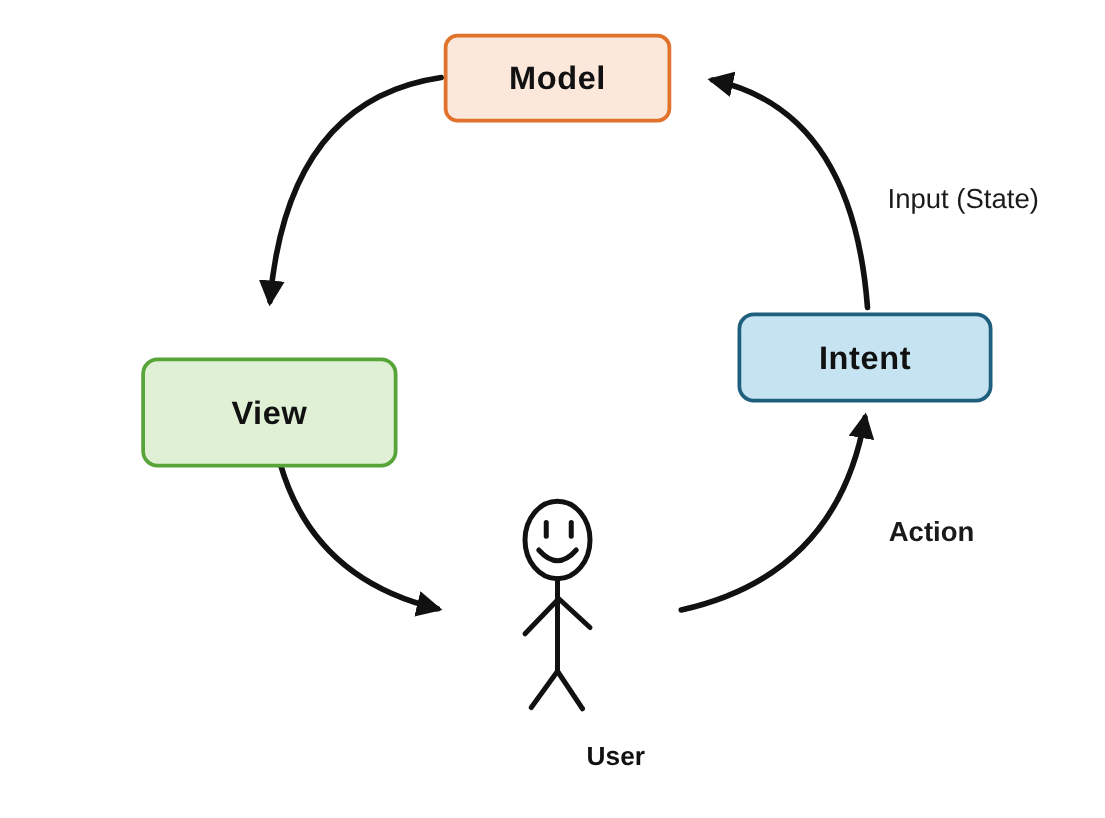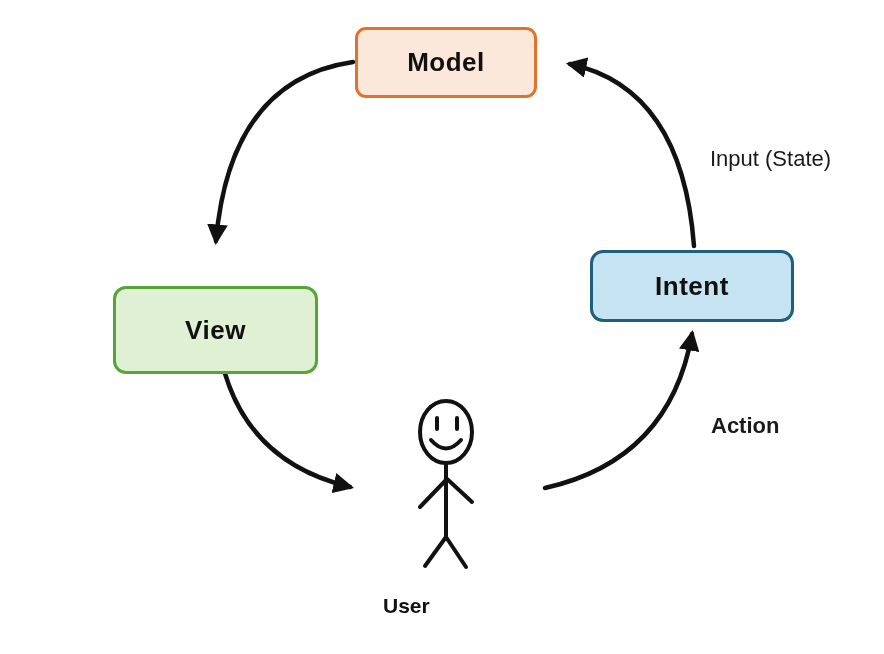--- a/index.html
+++ b/index.html
@@ -37,21 +37,21 @@
     color: var(--label, #1a1a1a);
     white-space: nowrap;
   }
   .lbl-update  { left: 41px;  top: 131px; }
   .lbl-input   { left: 710px; top: 146px; }
   .lbl-display { left: 42px;  top: 414px; }
   .lbl-action  { left: 711px; top: 413px; font-weight: bold; }
   .user-label {
     position: absolute;
     left: 383px; top: 594px; width: 133px;
-    text-align: left;
+    text-align: right;
     font-weight: bold;
     font-size: 21px;
     color: var(--text, #111);
   }
   .watermark {
     position: absolute;
     left: 671px; top: 596px;
     font-size: 14px;
     color: var(--watermark, #8a8a8a);
     white-space: nowrap;

